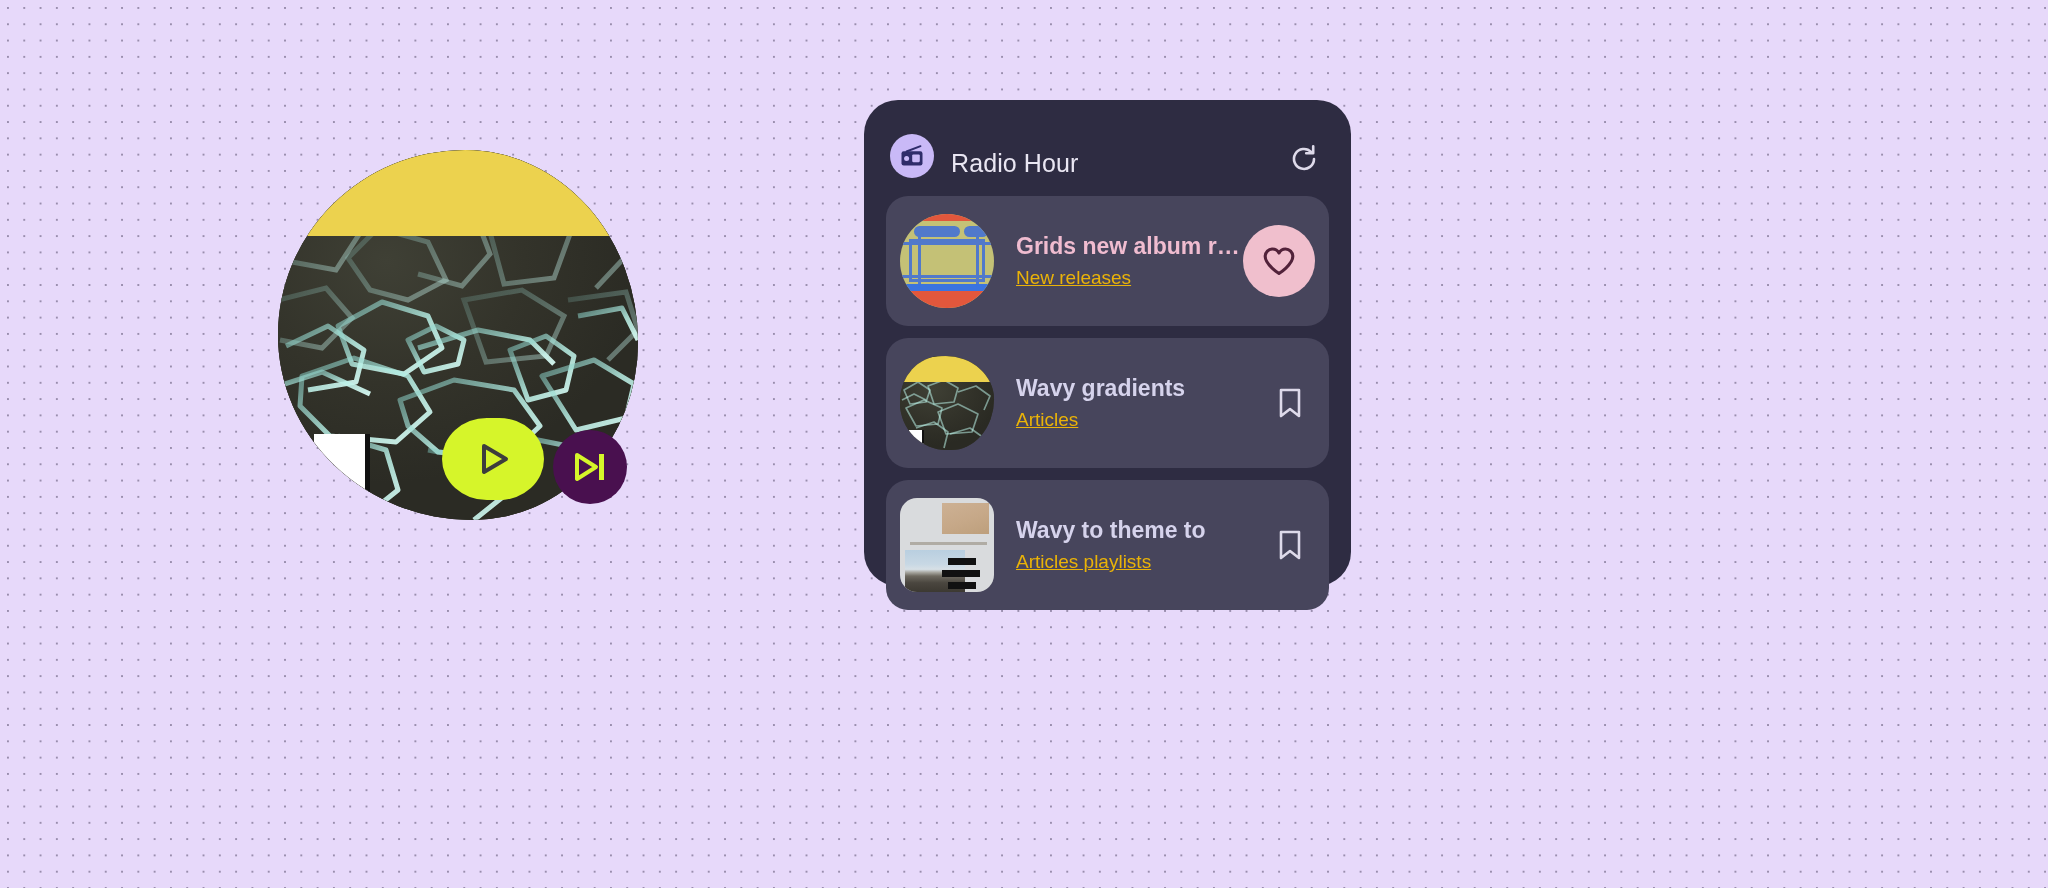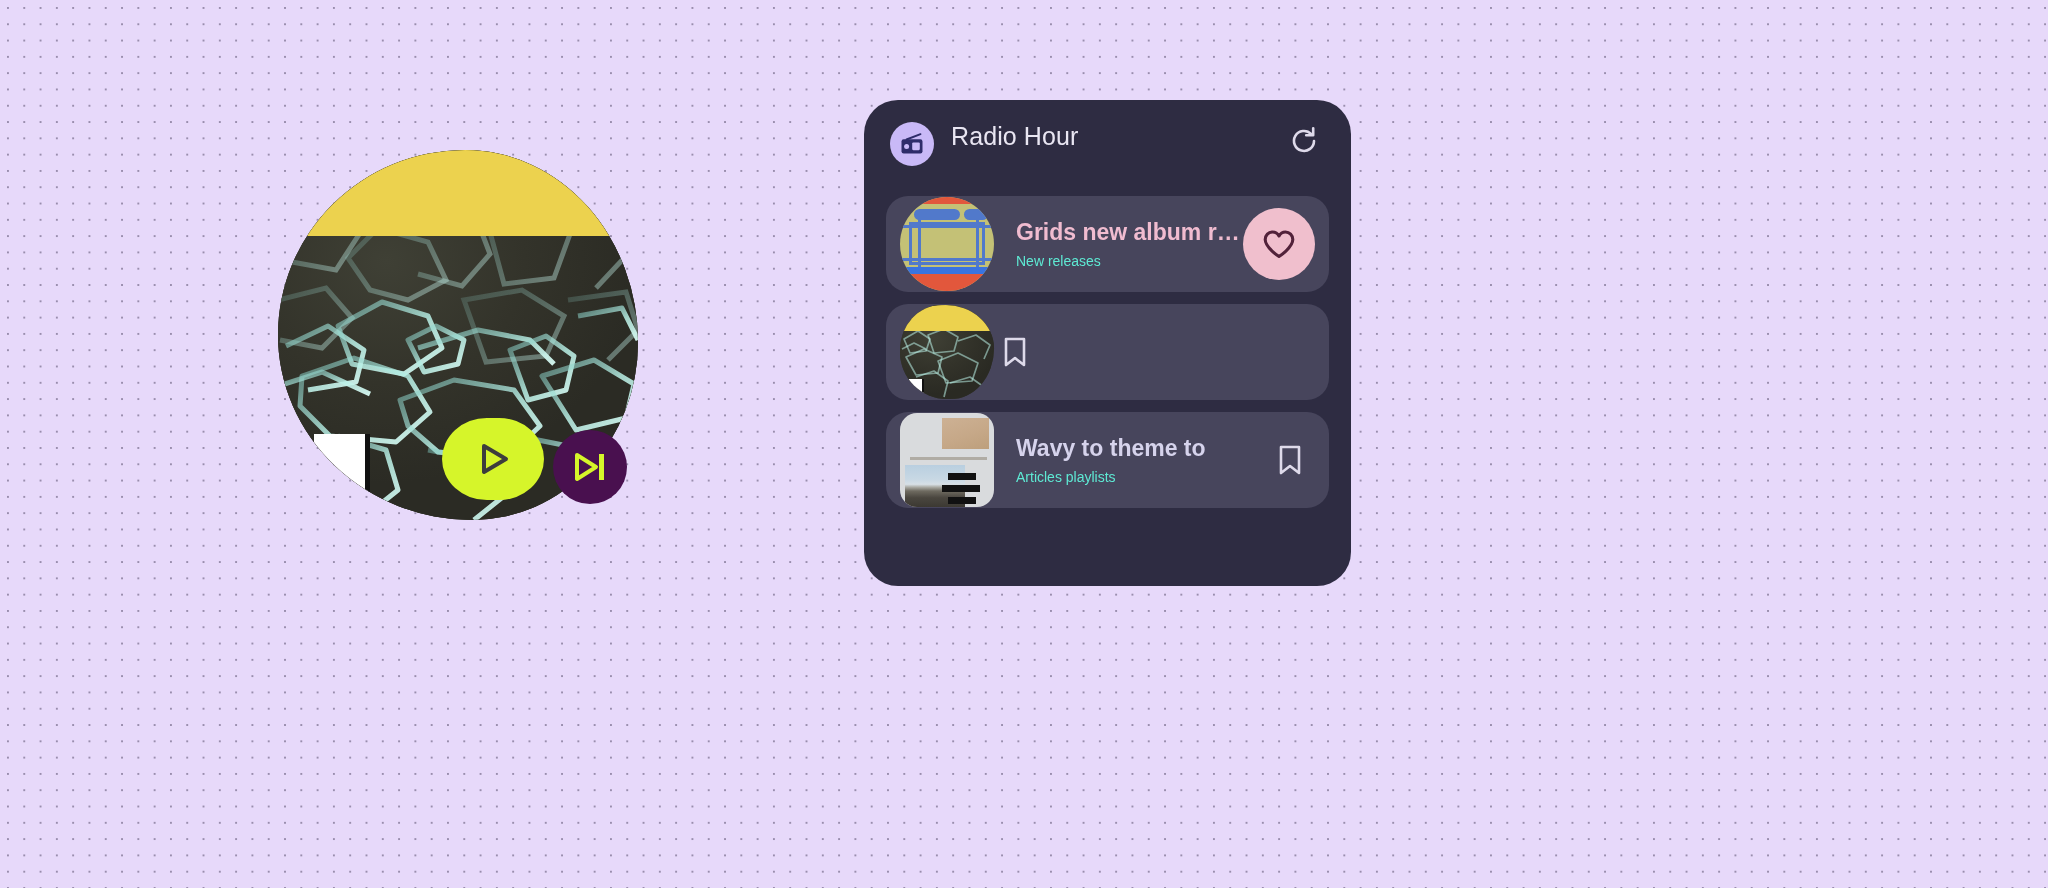--- a/index.html
+++ b/index.html
@@ -113,21 +113,21 @@
     height: 486px;
     background: #2e2c42;
     border-radius: 34px;
     padding: 22px 22px 24px 22px;
     display: flex;
     flex-direction: column;
   }
 
   .card-header {
     display: flex;
-    align-items: flex-start;
+    align-items: flex-end;
     height: 56px;
     padding: 0 6px 0 4px;
     margin-bottom: 18px;
     flex: none;
   }
 
   .radio-badge {
     width: 44px;
     height: 44px;
     border-radius: 50%;
@@ -163,21 +163,21 @@
   .feed-list {
     display: flex;
     flex-direction: column;
     gap: 12px;
     flex: 1;
   }
 
   .feed-item {
     background: #47455c;
     border-radius: 22px;
-    height: 96px;
+    height: 130px;
     display: flex;
     align-items: center;
     padding: 0 18px 0 14px;
     cursor: pointer;
     overflow: hidden;
   }
 
   .thumb {
     width: 94px;
     height: 94px;
@@ -276,24 +276,25 @@
     font-size: 23px;
     font-weight: 700;
     color: #d6d3ec;
     white-space: nowrap;
     overflow: hidden;
     text-overflow: ellipsis;
   }
   .feed-title.accent { color: #f0bcd0; font-weight: 700; }
 
   .feed-sub {
-    font-size: 14px;
+    font-size: 19px;
     font-weight: 400;
-    color: #5eead4;
+    color: #eab308;
     white-space: nowrap;
+    text-decoration: underline;
   }
 
   .action-btn {
     flex: none;
     background: none;
     border: none;
     cursor: pointer;
     display: flex;
     align-items: center;
     justify-content: center;
@@ -433,20 +434,24 @@
             <path d="M 6 52 L 24 44 L 42 52 L 38 68 L 16 70 Z"></path>
             <path d="M 38 56 L 58 48 L 78 58 L 72 76 L 46 78 Z"></path>
             <path d="M 16 72 L 34 66 L 48 76 L 44 92"></path>
             <path d="M 50 78 L 70 72 L 84 82"></path>
             <path d="M 2 44 L 14 38 L 26 44"></path>
           </g>
         </svg>
         <div class="tw-yellow"></div>
         <div class="tw-square"></div>
       </div>
+      <div class="feed-text">
+        <div class="feed-title">Wavy gradients</div>
+        <div class="feed-sub">Articles</div>
+      </div>
       <button class="action-btn action-bookmark">
         <svg width="26" height="32" viewBox="0 0 26 32">
           <path d="M 4 3 L 22 3 L 22 29 L 13 22 L 4 29 Z" fill="none" stroke="#dedaea" stroke-width="2.6" stroke-linejoin="round"></path>
         </svg>
       </button>
     </div>
 
     <div class="feed-item">
       <div class="thumb thumb-doc">
         <div class="td-tan"></div>

